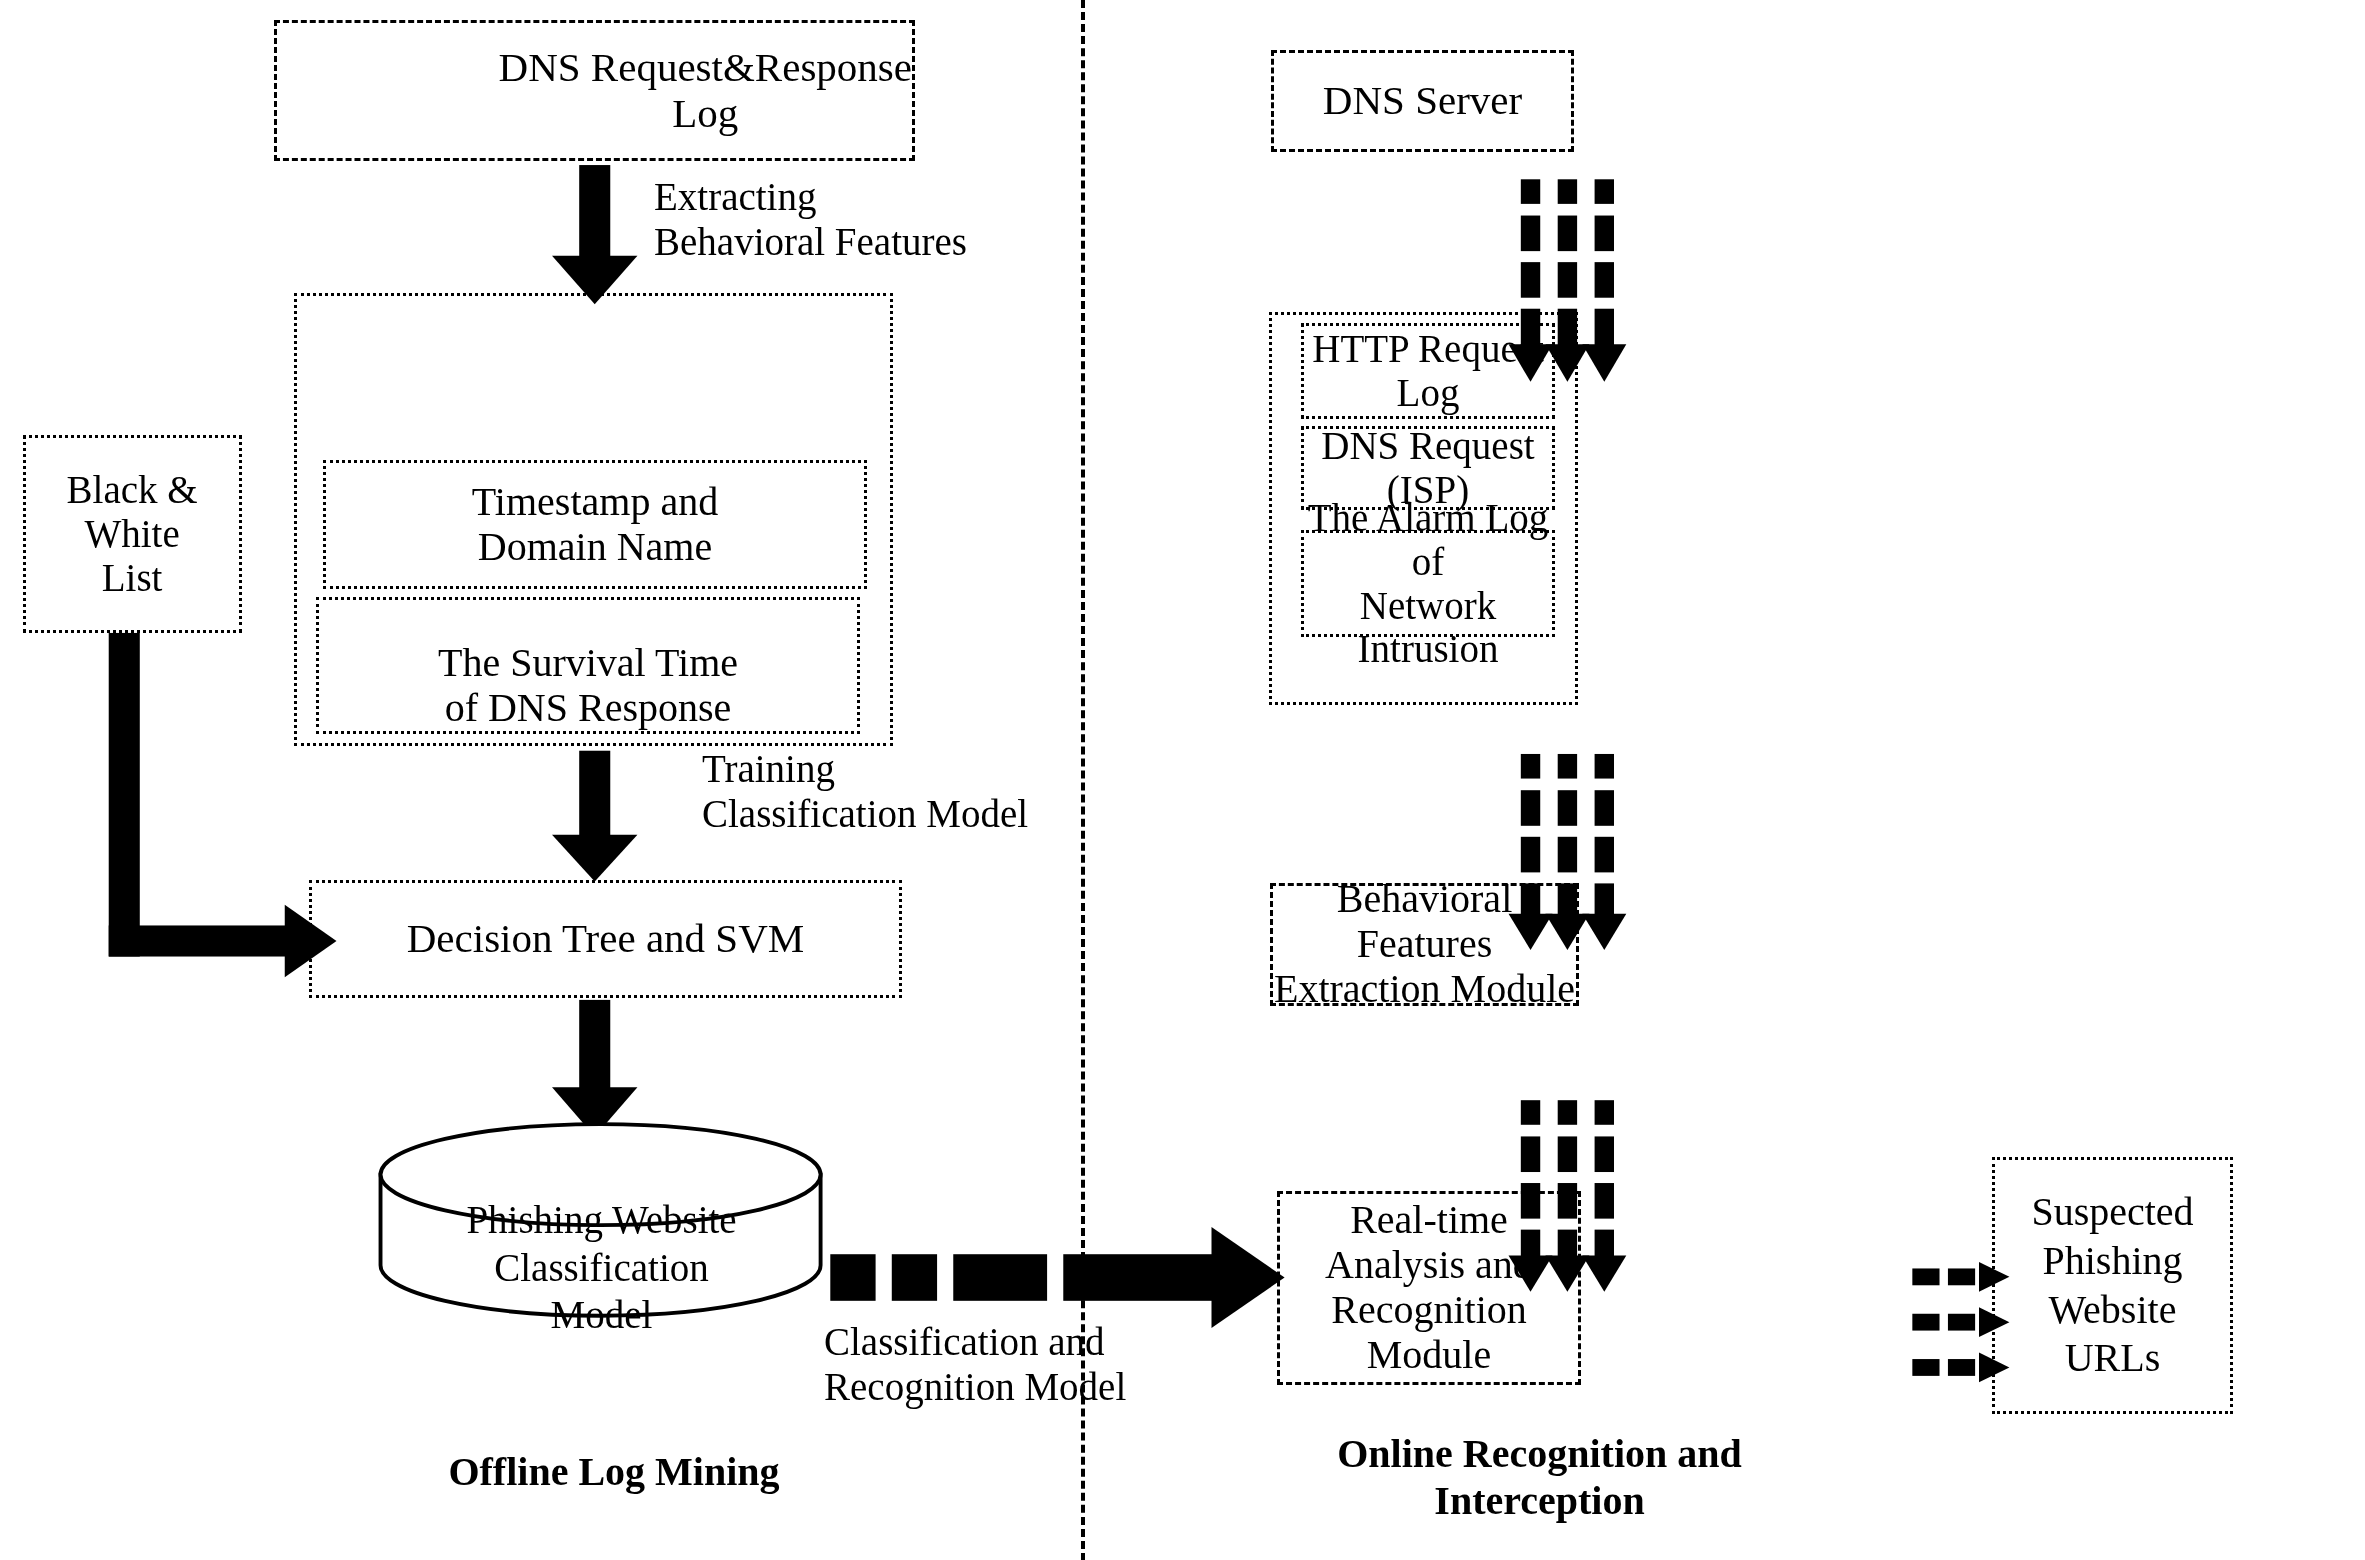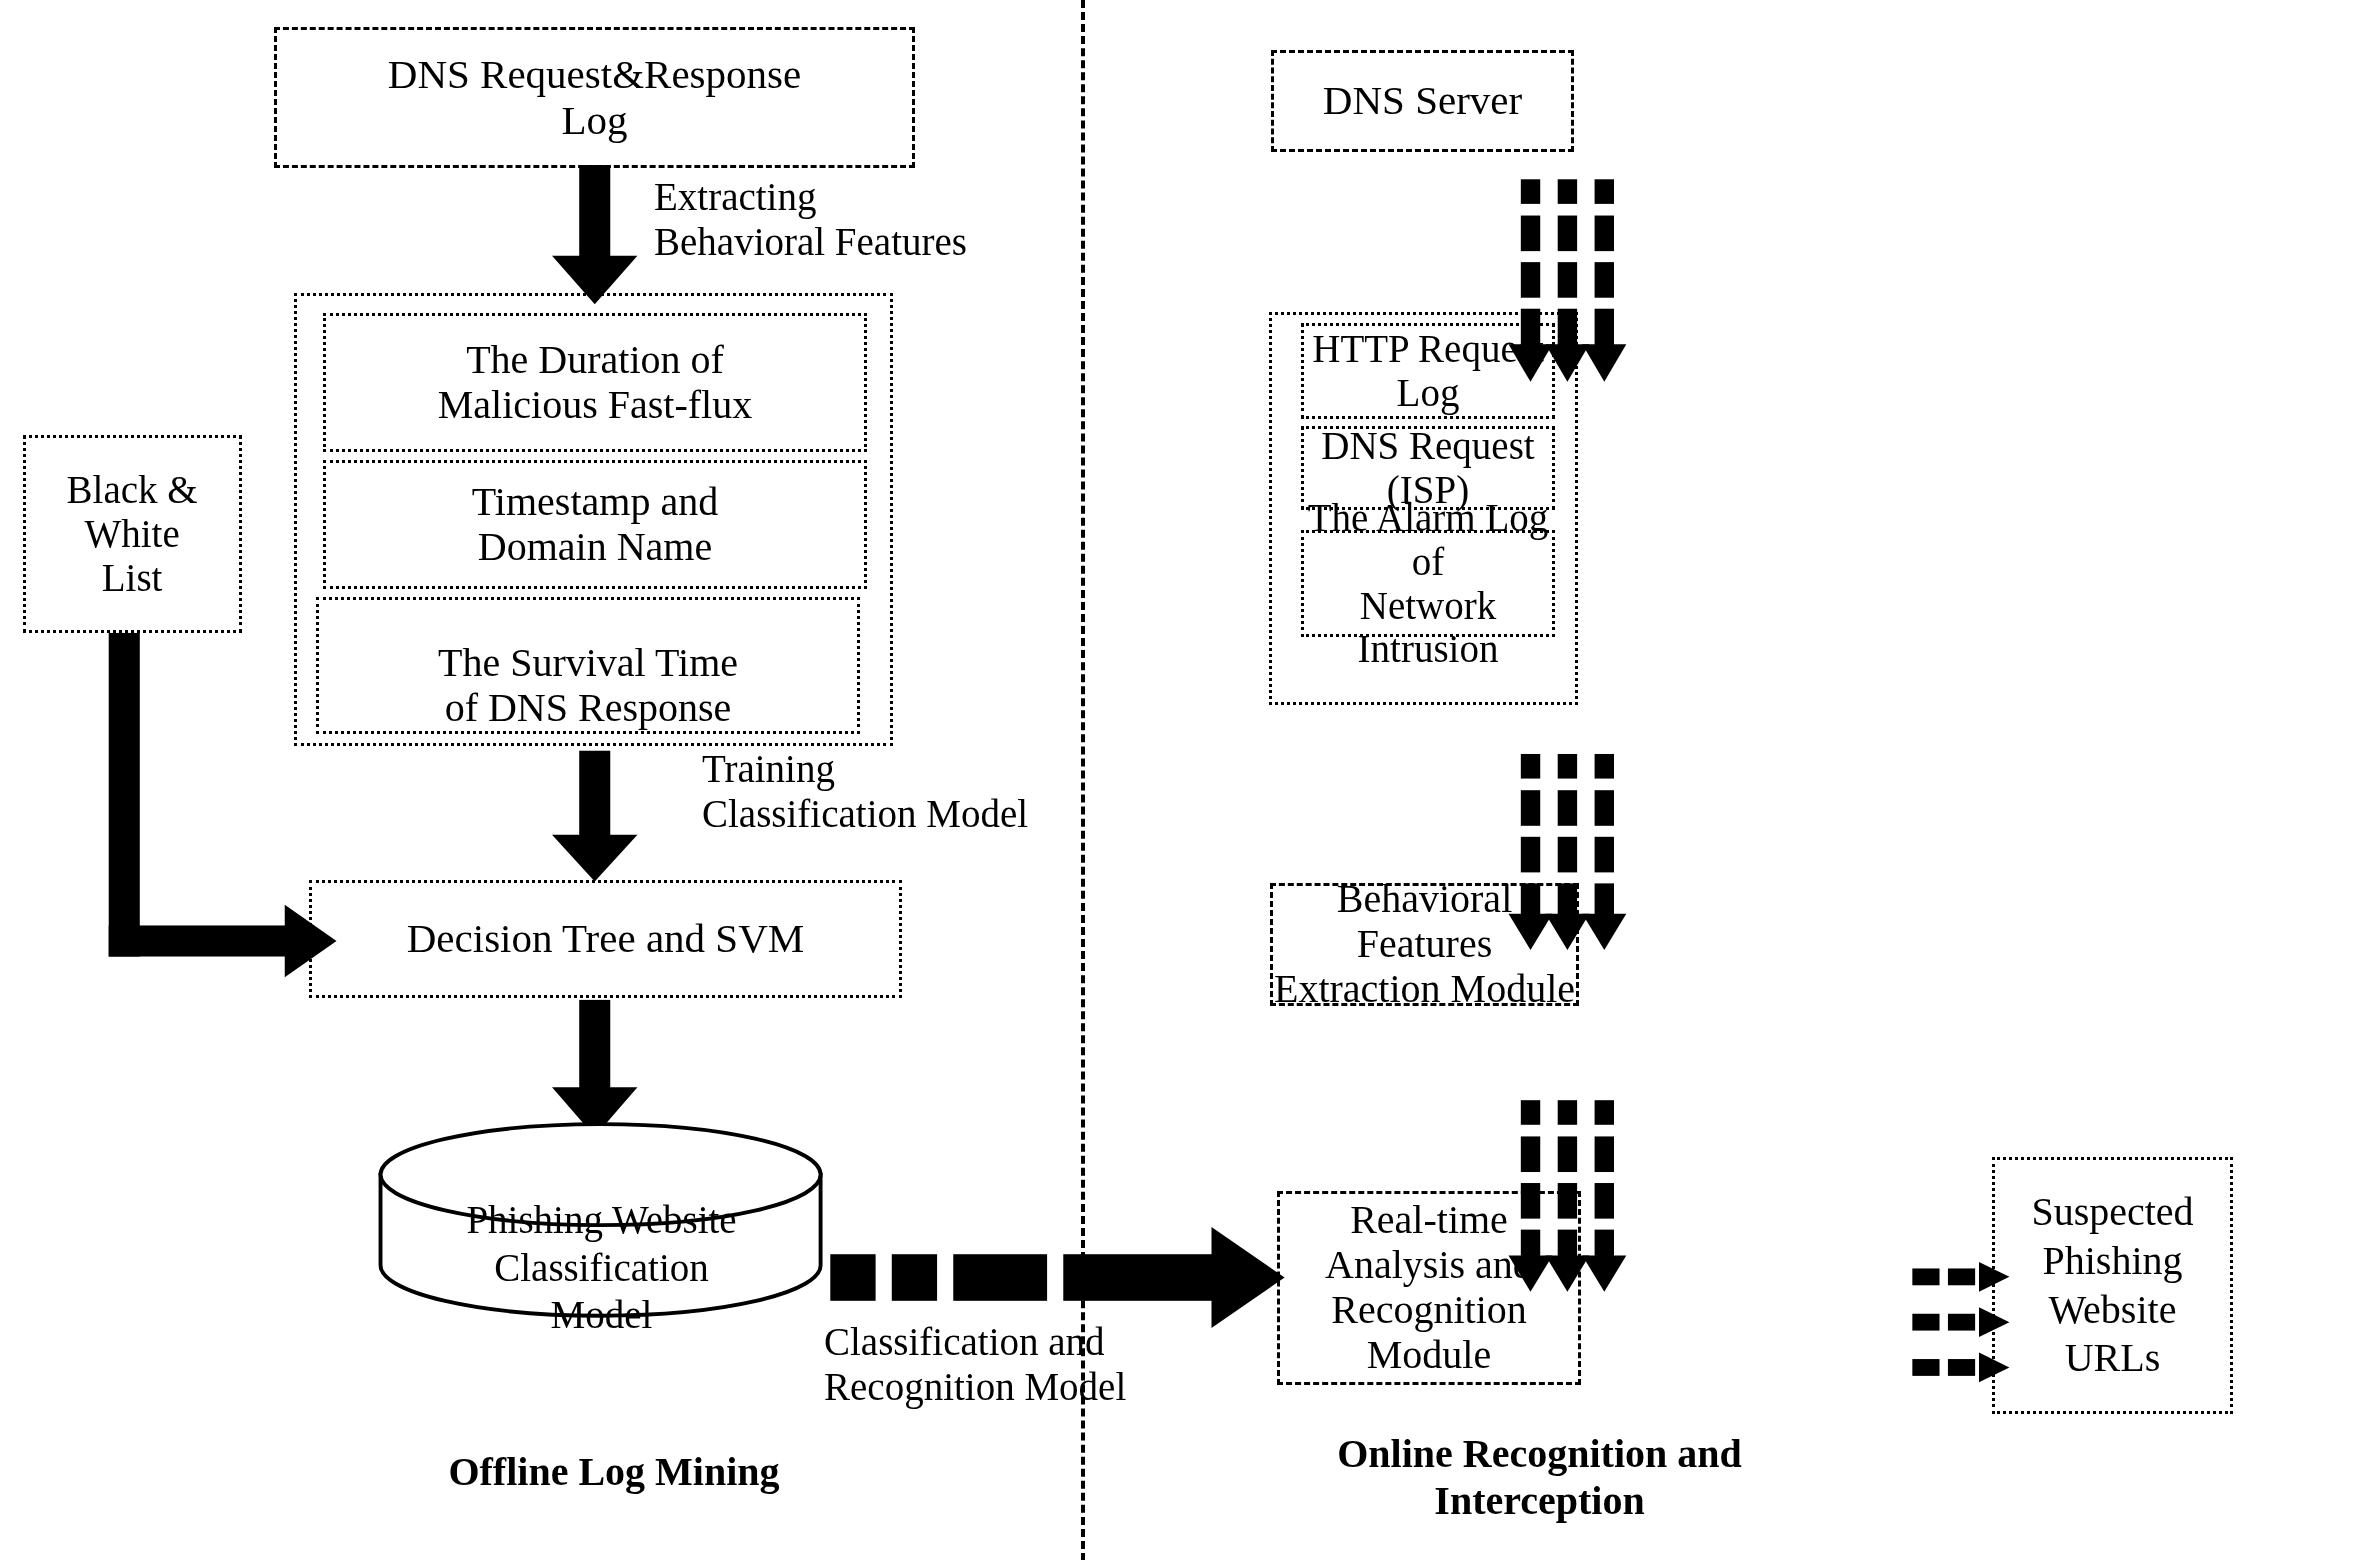--- a/index.html
+++ b/index.html
@@ -133,33 +133,29 @@
     </g>
 
     <g>
       <path d="M 588 1815 L 588 1955 A 340 78 0 0 0 1268 1955 L 1268 1815 Z" fill="#ffffff" stroke="#000" stroke-width="6"></path>
       <ellipse cx="928" cy="1815" rx="340" ry="78" fill="#ffffff" stroke="#000" stroke-width="6"></ellipse>
     </g>
   </svg>
 
   <div class="divider" style="left:1081px;top:0px;height:1561px;"></div>
 
-  <div class="box dashed t64" style="left:274px;top:27px;width:641px;height:141px;">
+  <div class="box dashed t64" style="left:274px;top:20px;width:641px;height:141px;justify-content:flex-end;">
     <span style="white-space:pre-line;">DNS Request&amp;Response
 Log</span>
   </div>
 
   <div class="label" style="left:654px;top:175px;width:427px;">Extracting
 Behavioral Features</div>
 
   <div class="box dotted" style="left:294px;top:293px;width:599px;height:453px;display:block;padding:0;">
-    <div class="box dotted-thin t62" style="position:absolute;left:26px;top:17px;width:544px;height:139px;">
-      <span style="white-space:pre-line;">The Duration of
-Malicious Fast-flux</span>
-    </div>
     <div class="box dotted-thin t62" style="position:absolute;left:26px;top:164px;width:544px;height:129px;">
       <span style="white-space:pre-line;">Timestamp and
 Domain Name</span>
     </div>
     <div class="box dotted-thin t62" style="position:absolute;left:19px;top:301px;width:544px;height:137px;align-items:flex-end;">
       <span style="white-space:pre-line;">The Survival Time
 of DNS Response</span>
     </div>
   </div>
 

